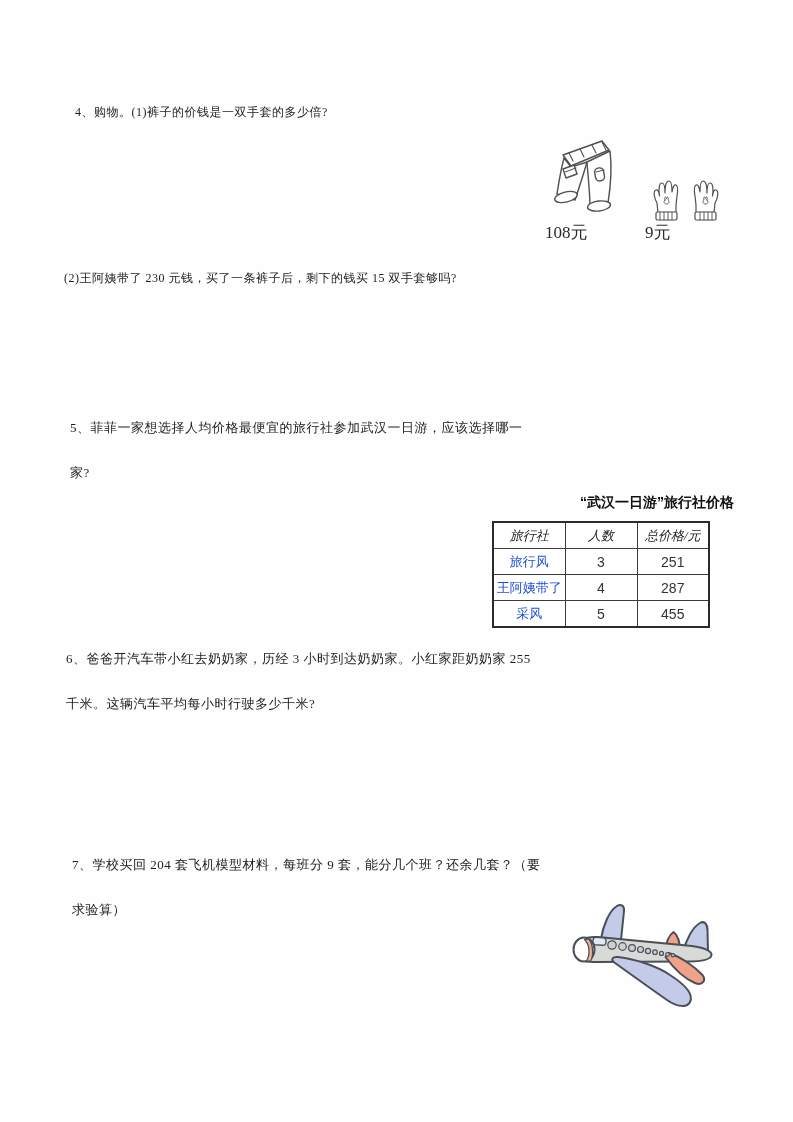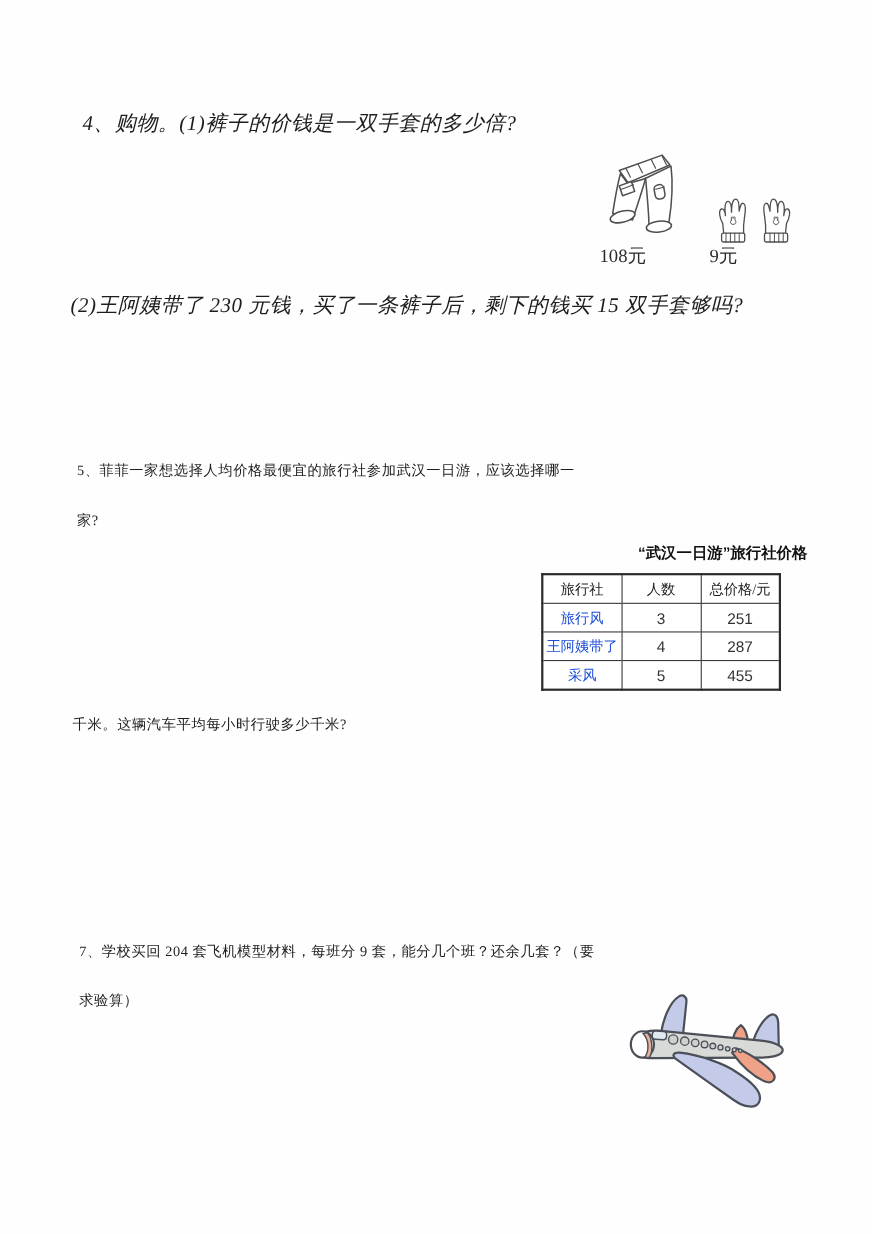--- a/index.html
+++ b/index.html
@@ -6,25 +6,24 @@
   .page {
     position:relative;
     width:793px; height:1122px;
     background:#fffefe;
     font-family:"Liberation Serif","DejaVu Serif",serif;
     color:#1d1d1d;
     overflow:hidden;
   }
   .q-line {
     position:absolute;
-    font-size:19px;
+    font-size:12px;
     line-height:45px;
     white-space:nowrap;
     letter-spacing:0.5px;
-    font-style:italic;
   }
   .q-block {
     position:absolute;
     font-size:13px;
     line-height:45px;
     letter-spacing:0.5px;
   }
   .q-block .ln { white-space:nowrap; }
   .figure { position:absolute; text-align:center; }
   .figure svg { display:block; margin:0 auto; }
@@ -54,20 +53,21 @@
   }
   table.price-table th, table.price-table td {
     border:1px solid #3b3b3b;
     text-align:center;
     vertical-align:middle;
     padding:0;
     font-weight:normal;
   }
   table.price-table th {
     height:25px;
+    font-style:italic;
     font-size:13px;
     color:#222;
   }
   table.price-table td {
     height:25px;
     font-size:13px;
     color:#1d4ed8;
   }
   table.price-table td.num {
     font-style:normal;
@@ -156,20 +156,21 @@
       </tr>
       <tr>
         <td>采风</td>
         <td class="num">5</td>
         <td class="num">455</td>
       </tr>
     </tbody>
   </table>
 
   <div class="q-block" style="left:66px; top:636px;">
+    <div class="ln">6、爸爸开汽车带小红去奶奶家，历经 3 小时到达奶奶家。小红家距奶奶家 255</div>
     <div class="ln">千米。这辆汽车平均每小时行驶多少千米?</div>
   </div>
 
   <div class="q-block" style="left:72px; top:842px;">
     <div class="ln">7、学校买回 204 套飞机模型材料，每班分 9 套，能分几个班？还余几套？（要</div>
     <div class="ln">求验算）</div>
   </div>
 
   <div class="plane-wrap">
     <svg width="160" height="118" viewBox="0 0 160 118">

